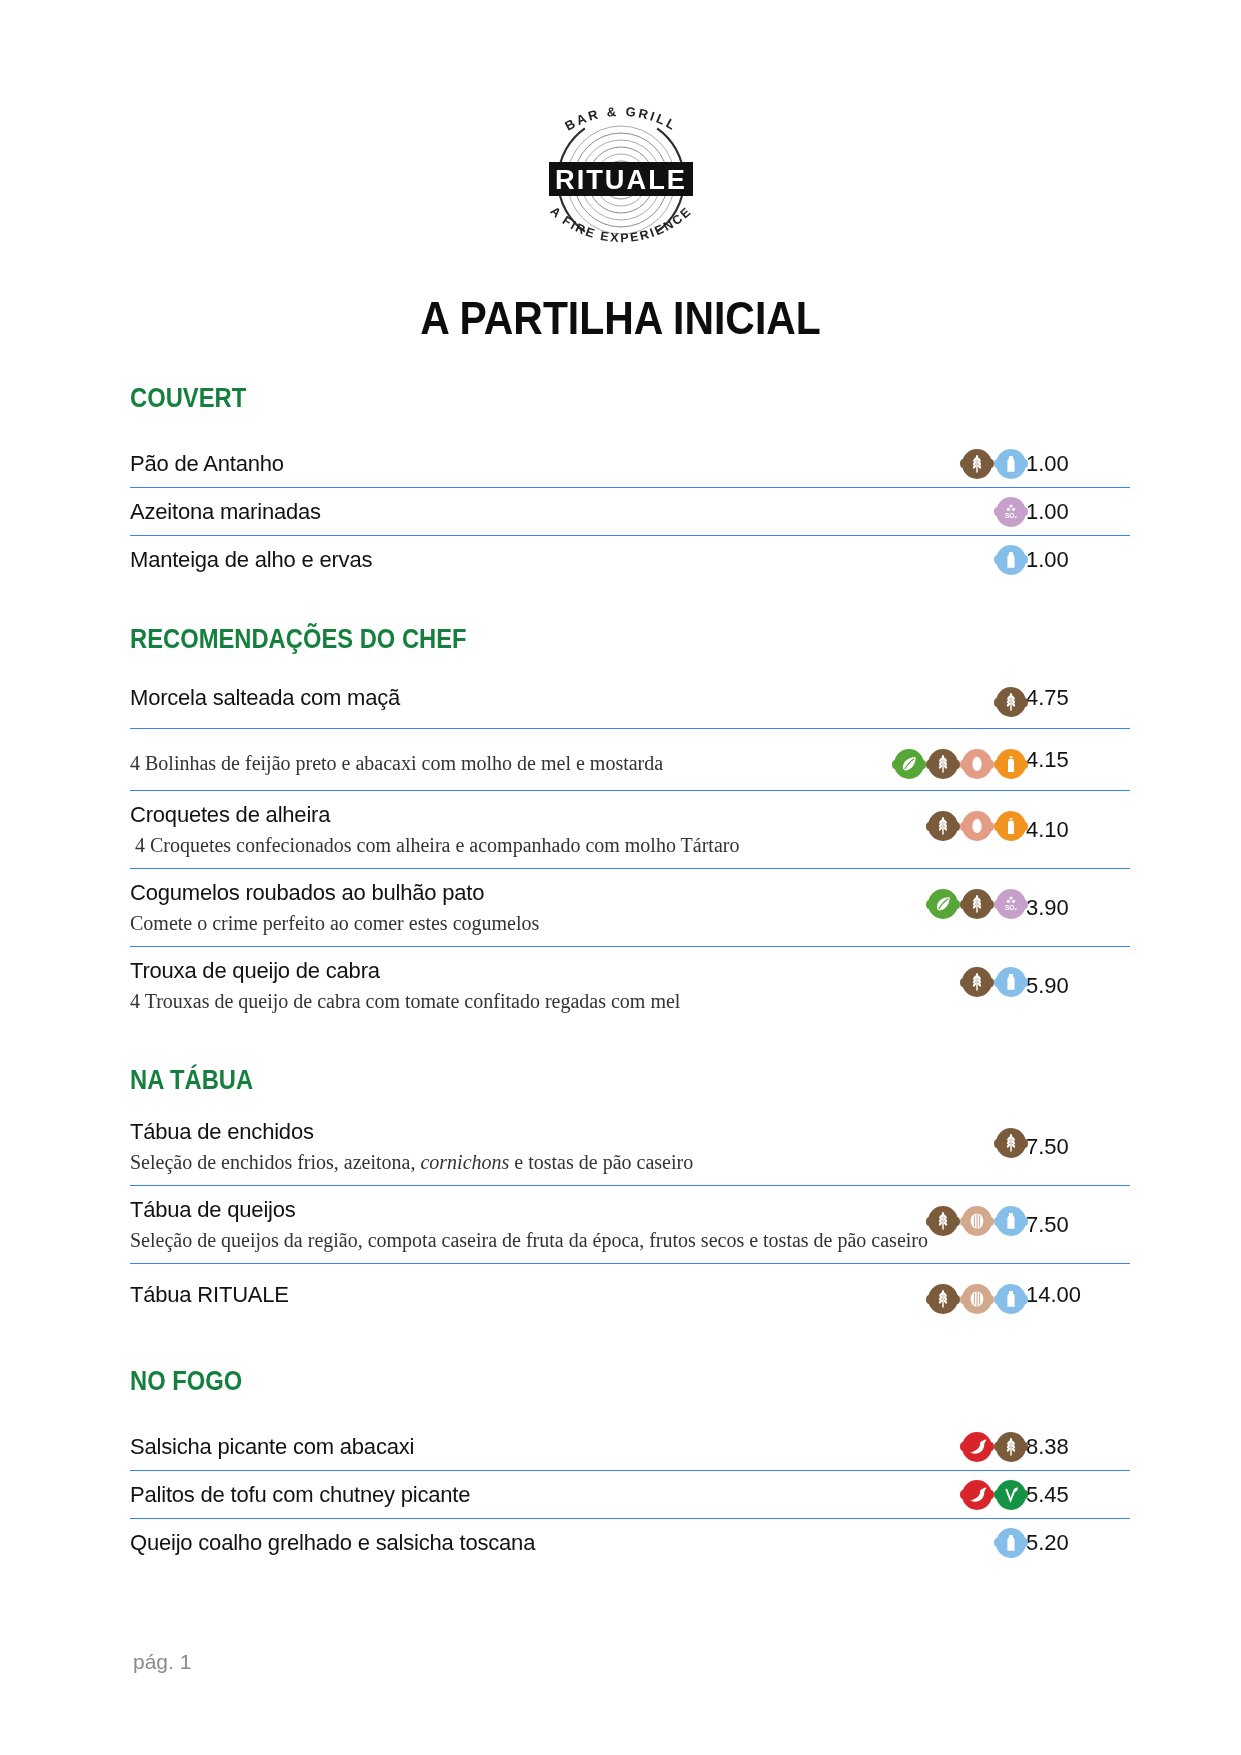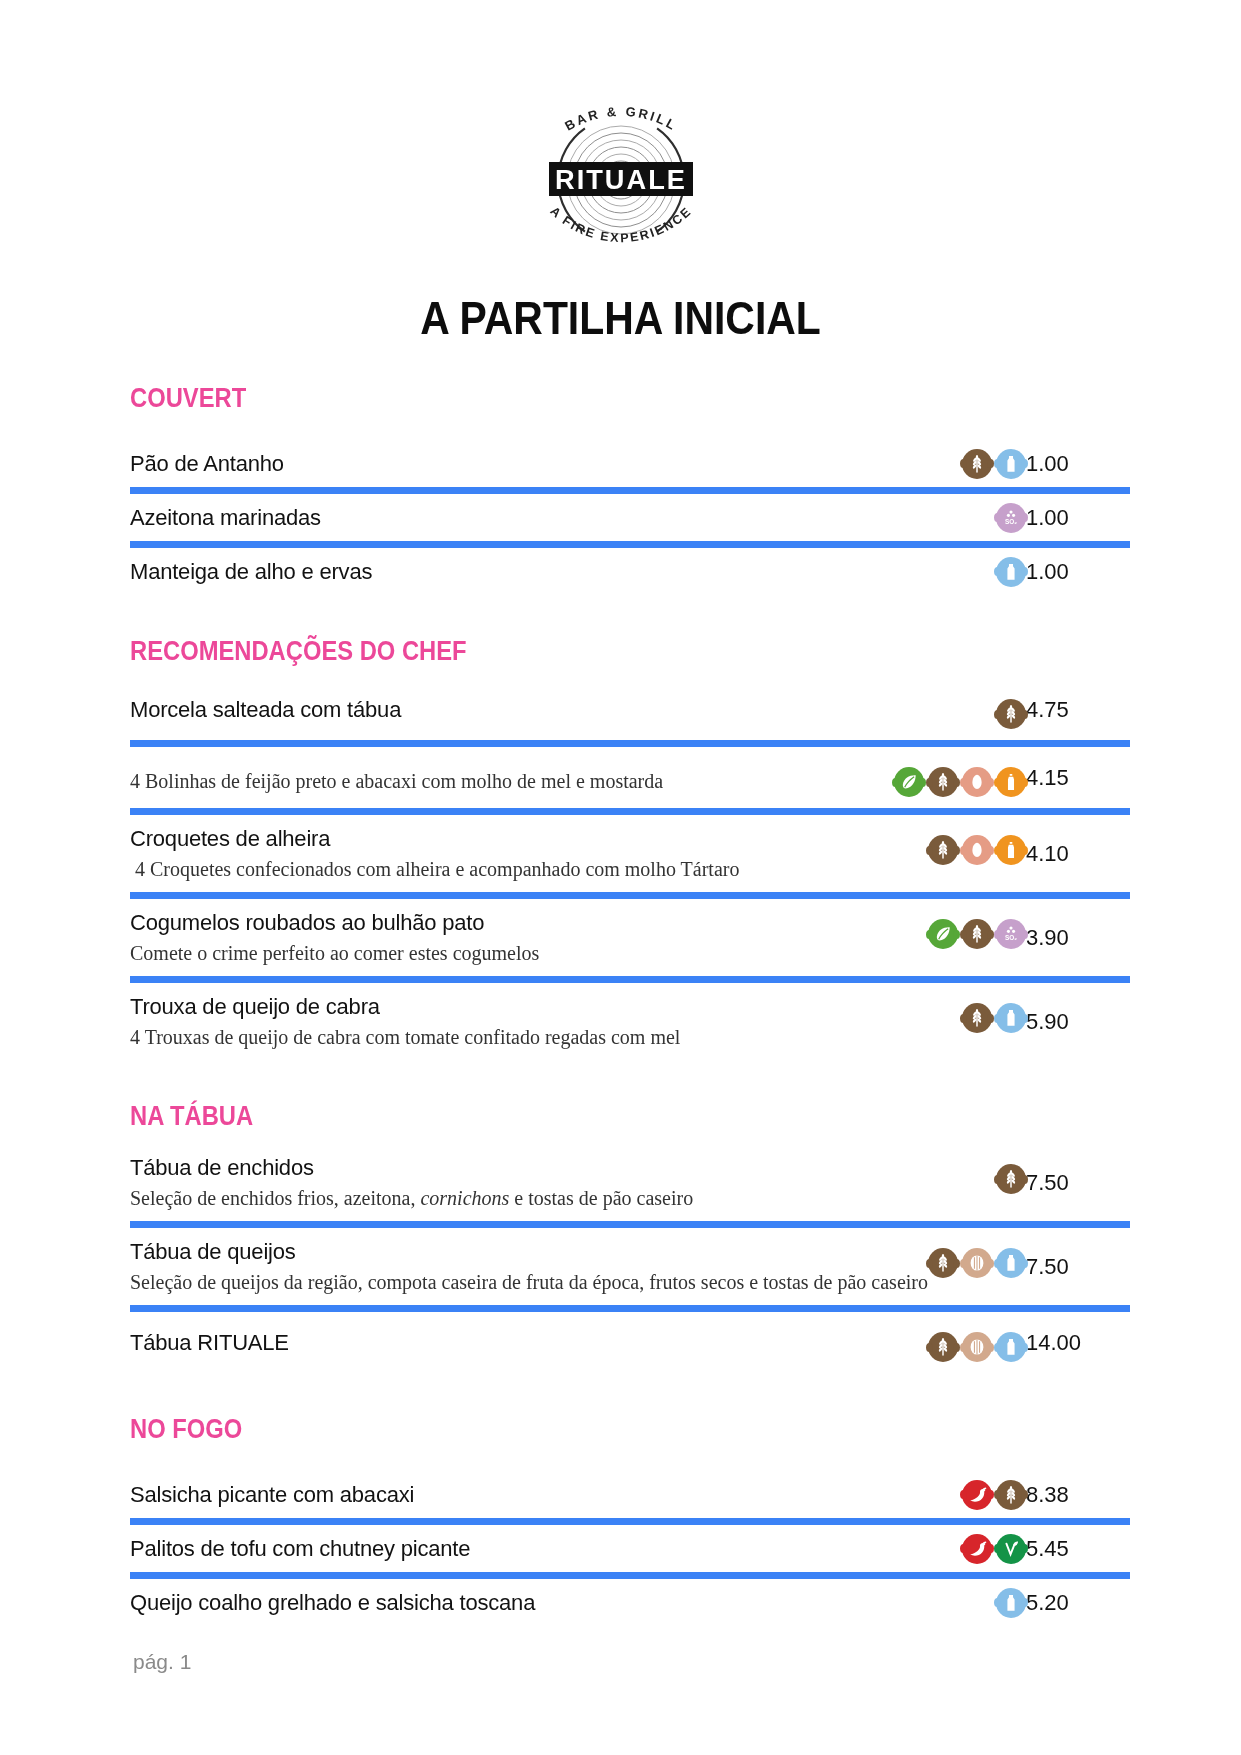--- a/index.html
+++ b/index.html
@@ -26,31 +26,31 @@
     color:#0d0d0d;
   }
   
   .content{padding:0 111px 0 130px;}
   .section{margin:0;}
   .section h2{
     margin:40px 0 0;
     font-size:27px;
     line-height:32px;
     font-weight:bold;
-    color:#ec4899;
+    color:#15803d;
   }
   .section h2 .squeeze{display:inline-block;transform:scaleX(.88);transform-origin:left center;}
   .rows{margin-top:26px;}
   .rows.tight{margin-top:12px;}
   .row{
     display:grid;
     grid-template-columns:1fr auto 104px;
     align-items:center;
   }
-  .row + .row{border-top:7px solid #3b82f6;}
+  .row + .row{border-top:1px solid #3b82f6;}
   .row.simple{height:47px;}
   .row.detail{padding:11px 0;}
   .iname{
     font-size:22px;
     line-height:25px;
     font-weight:500;
     letter-spacing:-0.2px;
     color:#121212;
     display:block;
   }
@@ -196,21 +196,21 @@
           <span class="price">1.00</span>
         </div>
       </div>
     </div>
 
     <div class="section">
       <h2><span class="squeeze">RECOMENDAÇÕES DO CHEF</span></h2>
       <div class="rows tight">
         <div class="row detail">
           <div class="ntxt">
-            <span class="iname">Morcela salteada com tábua</span>
+            <span class="iname">Morcela salteada com maçã</span>
           </div>
           <span class="icons">
               <span class="allergen" style="--c: #7a5b3b;">
                 <svg viewBox="0 0 24 24">
                   <path stroke="#fff" stroke-width="1.6" stroke-linecap="round" d="M12 5.2v15.6"></path>
                   <g fill="#fff">
                     <ellipse cx="12" cy="4.6" rx="1.3" ry="2.5"></ellipse>
                     <ellipse cx="9.7" cy="7.4" rx="1.3" ry="2.6" transform="rotate(38 9.7 7.4)"></ellipse>
                     <ellipse cx="14.3" cy="7.4" rx="1.3" ry="2.6" transform="rotate(-38 14.3 7.4)"></ellipse>
                     <ellipse cx="9.4" cy="11.1" rx="1.3" ry="2.6" transform="rotate(38 9.4 11.1)"></ellipse>

